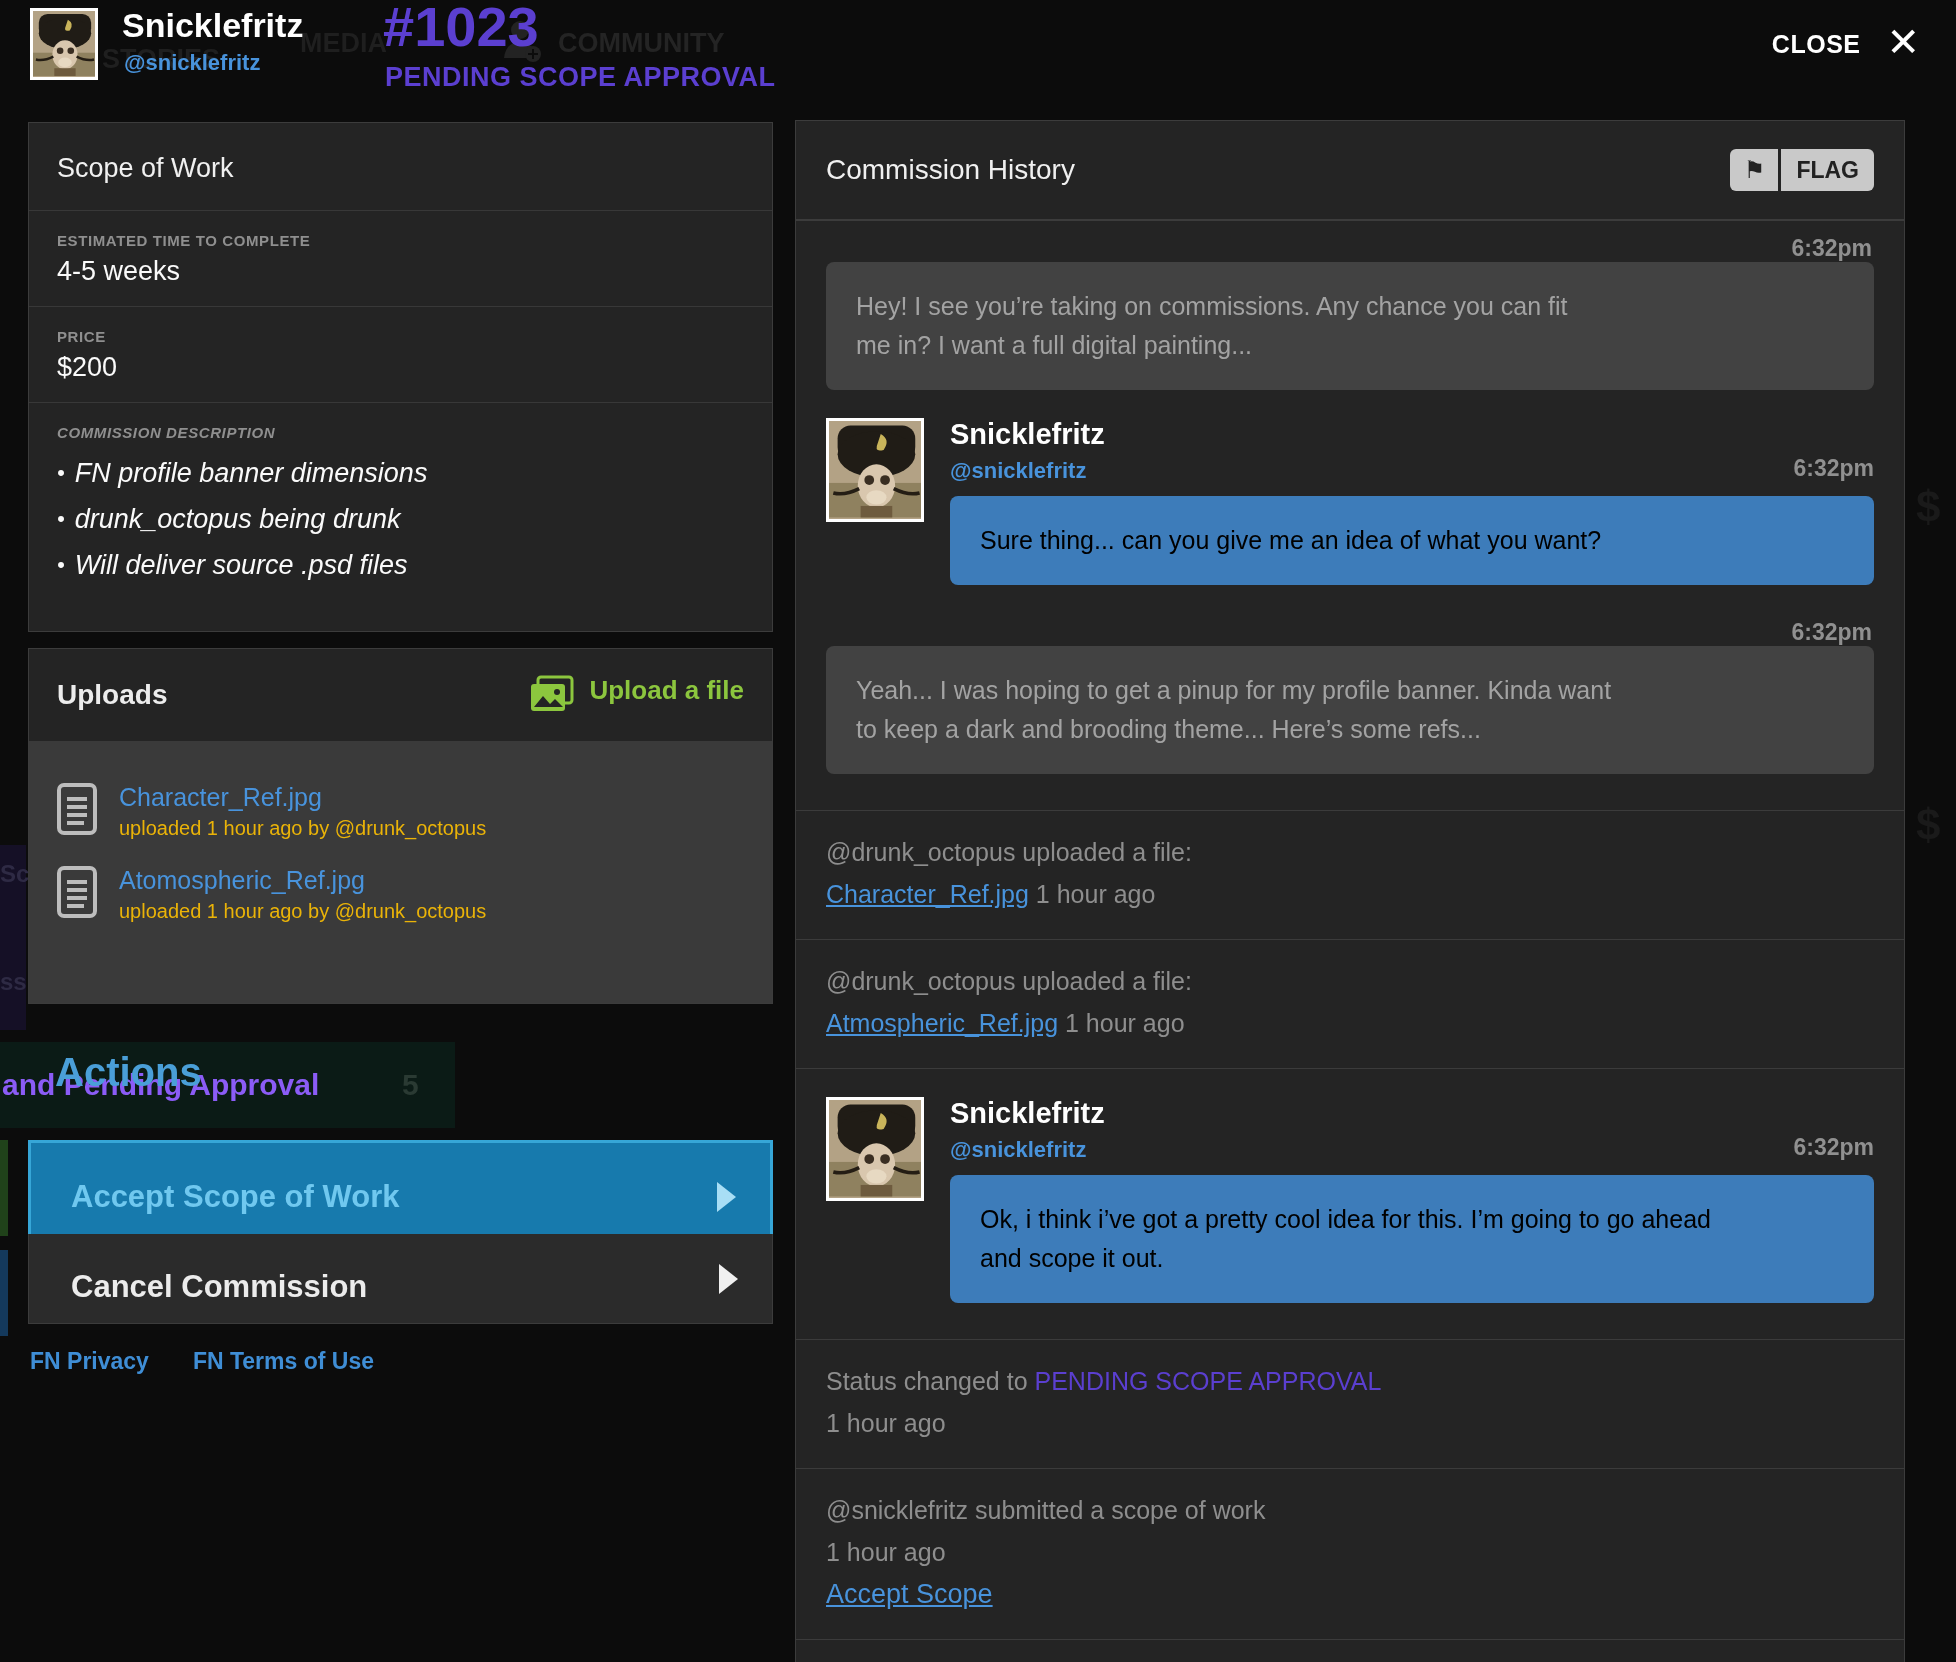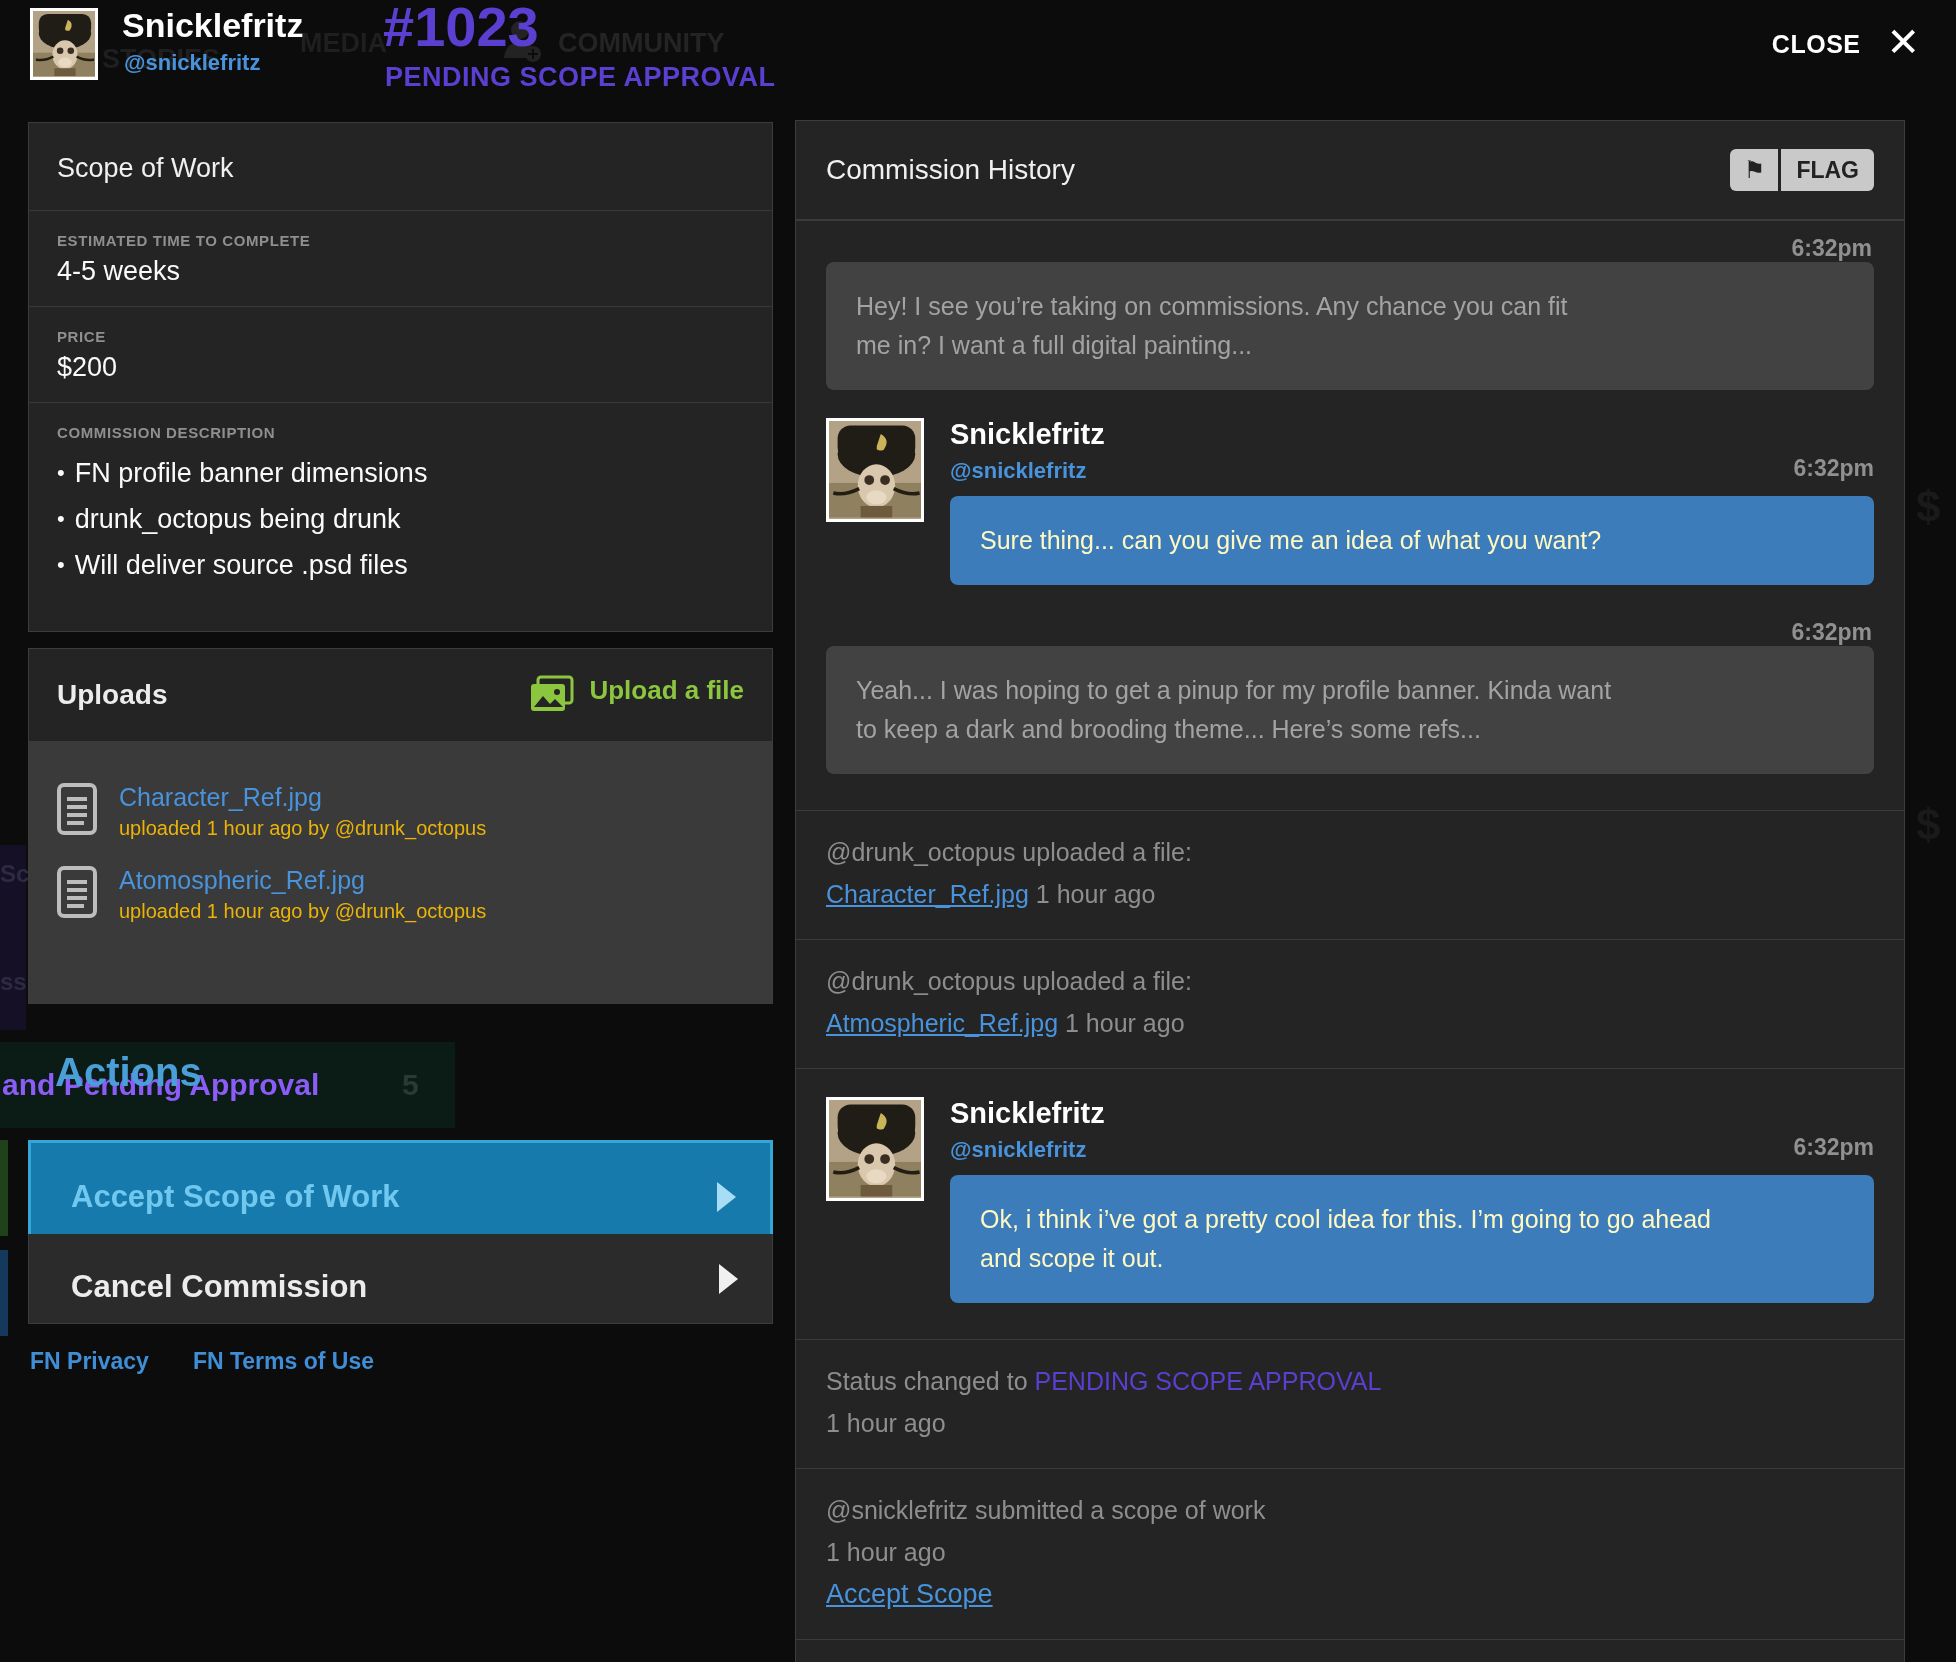--- a/index.html
+++ b/index.html
@@ -22,21 +22,21 @@
   .hdr-close .lbl{font-size:25px;font-weight:bold;color:#fff;letter-spacing:.5px;}
   .hdr-close .x{font-size:40px;color:#fff;margin-left:26px;line-height:1;position:relative;top:-2px;}
   
   .panel{position:absolute;background:#242424;border:1px solid #3c3c3c;box-sizing:border-box;z-index:2;}
   
   .scope-panel{left:28px;top:122px;width:745px;height:510px;display:flex;flex-direction:column;}
   .panel-title-row{padding:30px 28px 26px;border-bottom:1px solid #383838;font-size:27px;color:#f0f0f0;}
   .field-row{padding:21px 28px 19px;border-bottom:1px solid #383838;}
   .field-label{font-size:15px;font-weight:bold;color:#8f8f8f;letter-spacing:.6px;}
   .field-value{font-size:27px;color:#fafafa;margin-top:7px;}
-  .desc-block{padding:21px 28px;flex:1;}
+  .desc-block{padding:21px 28px;flex:1;font-style:italic;}
   .desc-list{margin-top:10px;}
   .desc-item{font-size:27px;color:#fafafa;line-height:44px;}
   .desc-item .bullet{font-size:22px;margin-right:10px;position:relative;top:-2px;}
   
   .uploads-panel{left:28px;top:648px;width:745px;height:356px;display:flex;flex-direction:column;padding:0;}
   .uploads-head{display:flex;align-items:center;justify-content:space-between;padding:26px 28px;}
   .uploads-title{font-size:28px;font-weight:600;color:#ececec;}
   .upload-btn{display:flex;align-items:flex-start;gap:14px;cursor:pointer;}
   .upload-btn .lbl{font-size:26px;font-weight:bold;color:#8cc63e;}
   .uploads-body{flex:1;background:#3a3a3a;padding:42px 28px 0;}
@@ -60,21 +60,21 @@
   .history-head{display:flex;align-items:center;justify-content:space-between;padding:28px 30px;border-bottom:2px solid #3c3c3c;}
   .history-title{font-size:28px;color:#f0f0f0;}
   .flag-btn{display:flex;gap:3px;cursor:pointer;}
   .flag-seg{background:#c9c9c9;display:flex;align-items:center;justify-content:center;}
   .flag-seg.icon{width:48px;height:42px;border-radius:6px 0 0 6px;font-size:24px;color:#222;}
   .flag-seg.text{height:42px;padding:0 15px;border-radius:0 6px 6px 0;font-size:23px;font-weight:bold;color:#222;}
   .history-body{flex:1;padding:0 30px;overflow:hidden;}
   .time-row{text-align:right;font-size:23px;font-weight:bold;color:#909090;padding-right:2px;}
   .bubble{border-radius:8px;padding:25px 30px;font-size:25px;line-height:39px;white-space:pre-line;box-sizing:border-box;}
   .bubble.gray{background:#424242;color:#a3a3a3;}
-  .bubble.blue{background:#3d7cba;color:#fef9c3;}
+  .bubble.blue{background:#3d7cba;color:#000000;}
   .sender-row{display:flex;margin-top:28px;}
   .msg-avatar{width:92px;height:98px;border:3px solid #fff;background:#b3a285;flex:none;overflow:hidden;}
   .sender-col{flex:1;margin-left:26px;min-width:0;}
   .sender-head{display:flex;align-items:flex-end;justify-content:space-between;}
   .sender-name{font-size:29px;font-weight:bold;color:#fff;}
   .sender-handle{font-size:22px;font-weight:bold;color:#4893dc;margin-top:7px;cursor:pointer;}
   .sender-head .msg-time{font-size:23px;font-weight:bold;color:#909090;padding-bottom:2px;}
   .sender-col .bubble{margin-top:12px;}
   .divider{border-top:1px solid #3b3b3b;margin:0 -30px;}
   .event{font-size:25px;font-weight:normal;color:#8e8e8e;line-height:42px;padding:20px 0 24px;}

